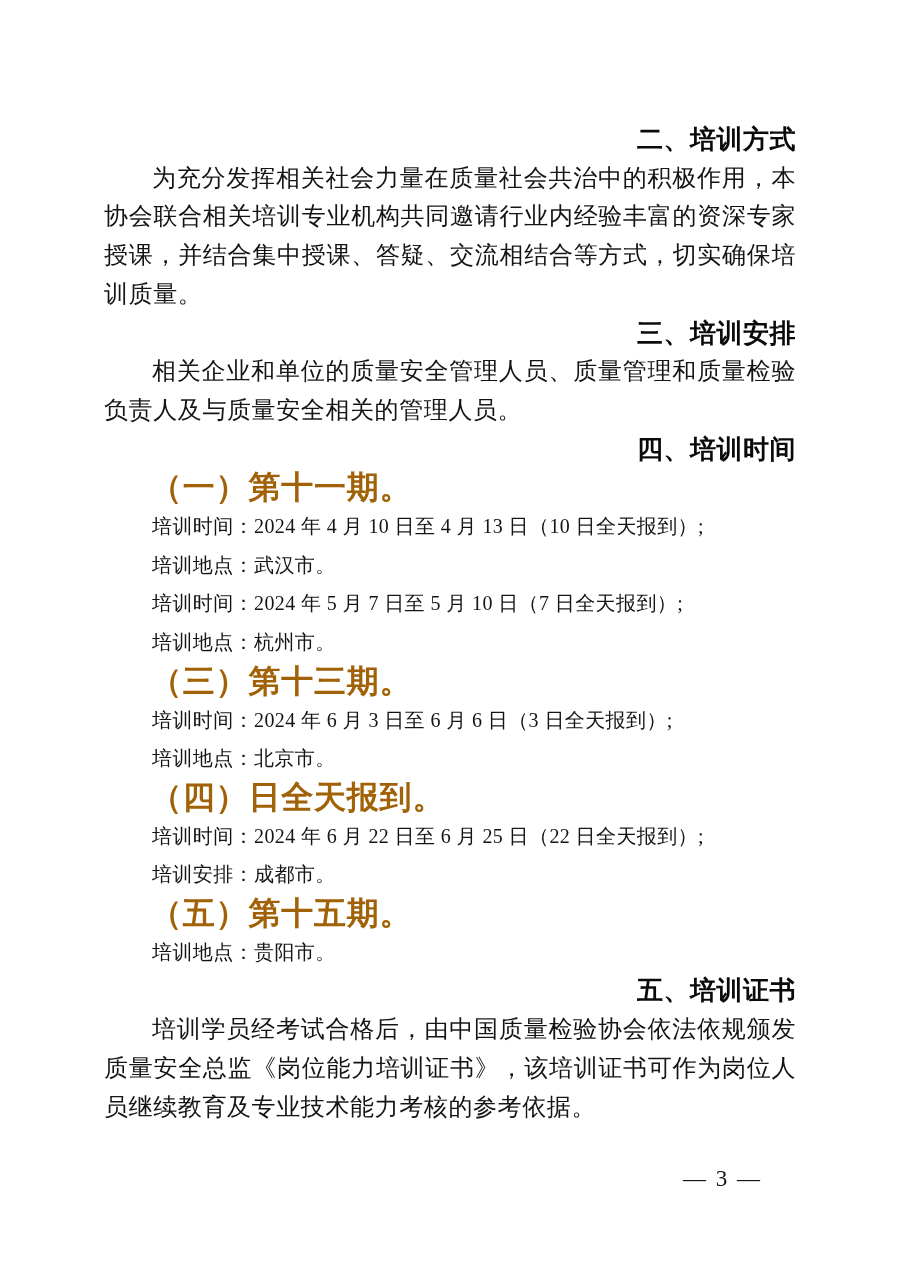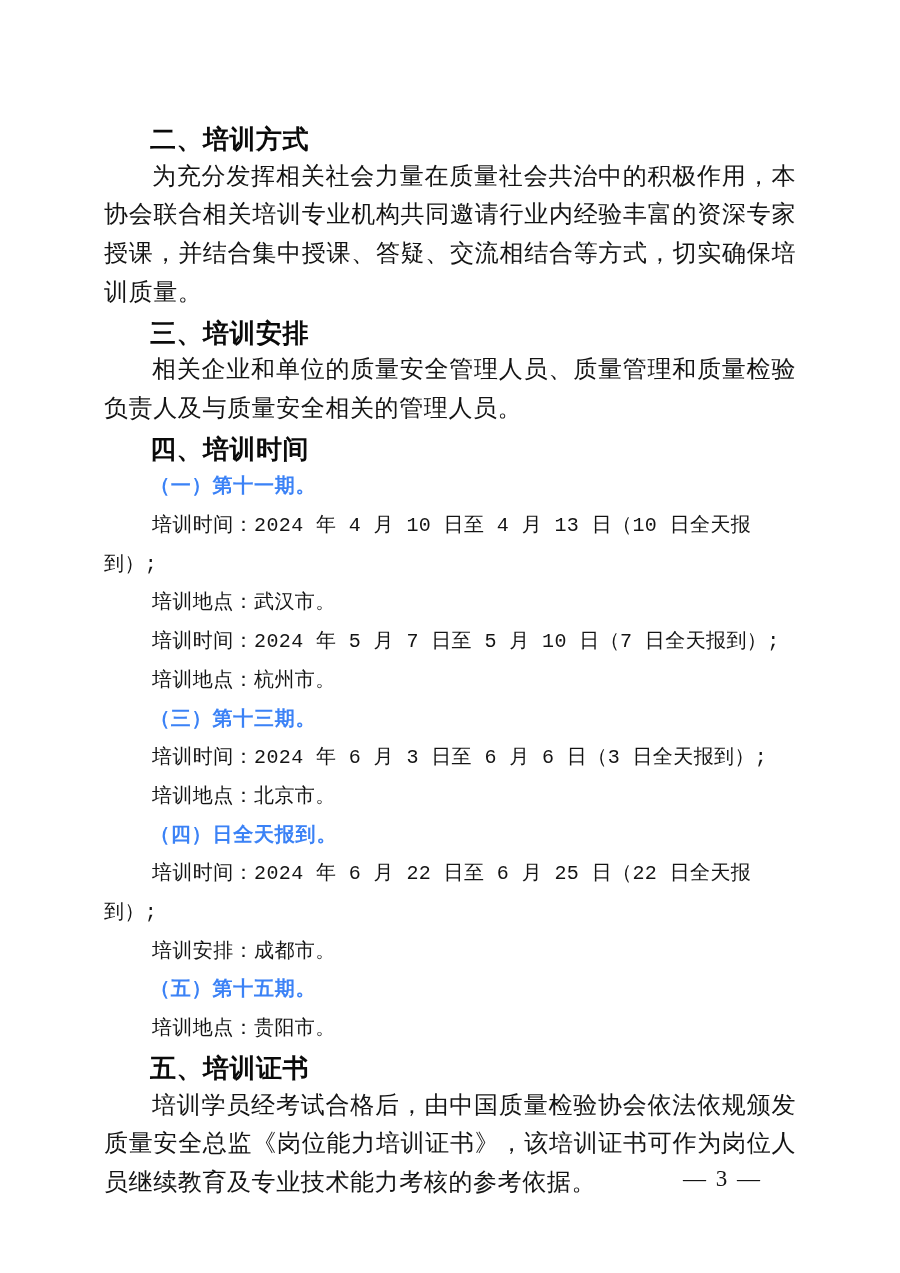--- a/index.html
+++ b/index.html
@@ -19,43 +19,43 @@
   .content {
     position: absolute;
     left: 104px;
     top: 120px;
     width: 692px;
   }
   .content p, .content h2 {
     margin: 0;
     padding: 0;
     line-height: 38.7px;
-    font-family: Liberation Mono, monospace;
   }
   h2.sec-heading {
     font-family: "Liberation Sans", "DejaVu Sans", sans-serif;
     font-weight: bold;
     font-size: 26px;
     text-indent: 46px;
     color: #0a0a0a;
     letter-spacing: 0.5px;
+    text-align: right;
   }
   .body-para {
     font-size: 24px;
     text-indent: 48px;
     text-align: justify;
     letter-spacing: 0.6px;
     color: #141414;
   }
   .session-title {
-    font-size: 20px;
+    font-size: 32px;
     font-weight: bold;
     text-indent: 46px;
     letter-spacing: 0.8px;
-    color: #3b82f6;
+    color: #a16207;
   }
   .session-line {
     font-size: 20px;
     text-indent: 48px;
     letter-spacing: 0.4px;
     color: #141414;
   }
   .page-number {
     position: absolute;
     right: 138px;

